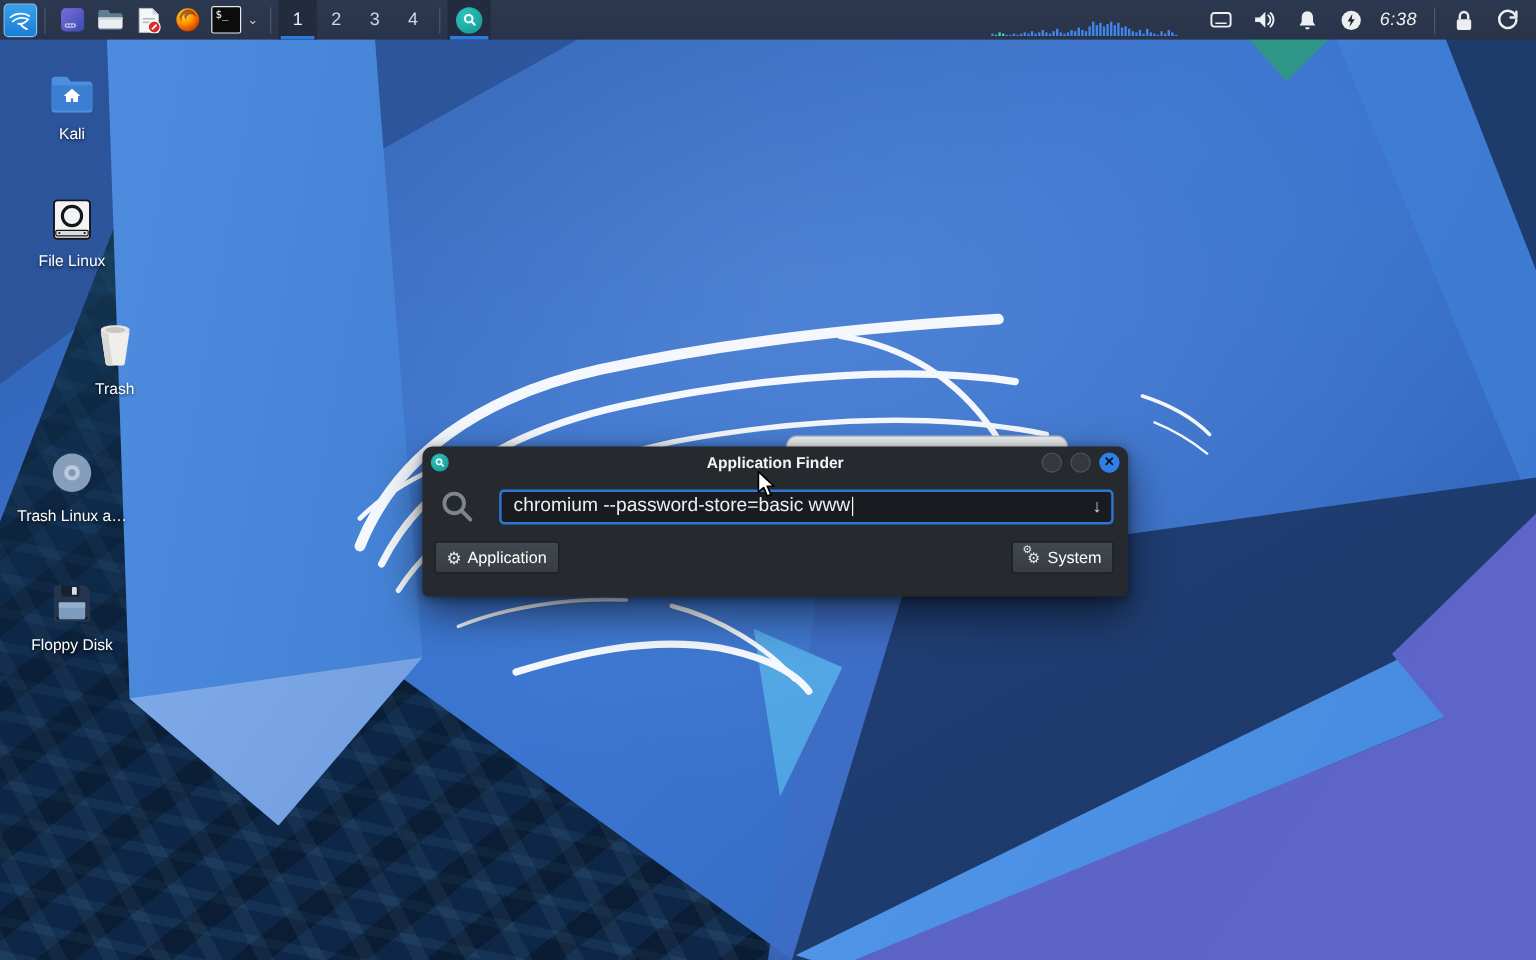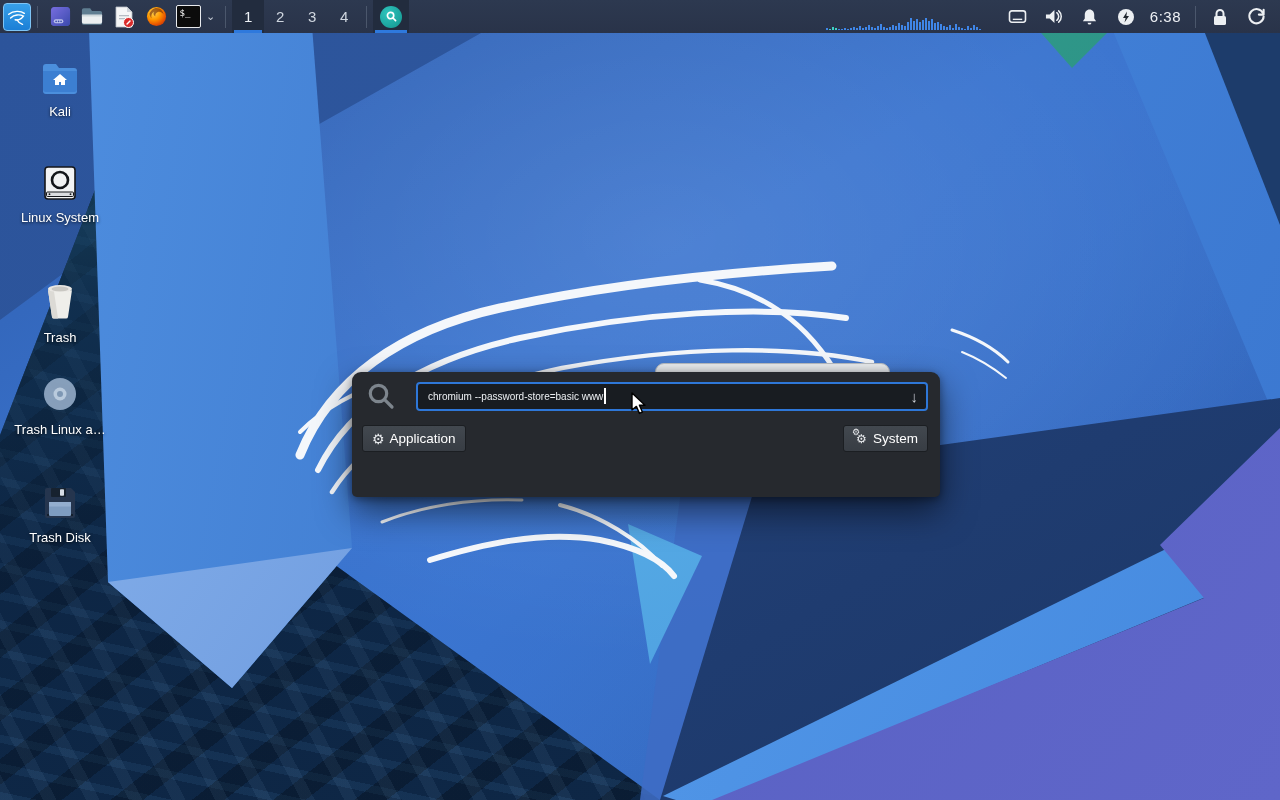--- a/index.html
+++ b/index.html
@@ -65,21 +65,21 @@
   .ws-btn.active::after, .finder-btn.active::after { content:""; position:absolute; left:2px; right:2px; bottom:0;
             height:3px; background:#2e79dd; }
   .finder-btn { width:36px; height:33px; display:flex; align-items:center; justify-content:center;
             position:relative; background:#222c3e; }
   .teal-circle { border-radius:50%; background:radial-gradient(circle at 35% 32%,#2fc4bc,#12948f);
             display:flex; align-items:center; justify-content:center; }
   .cpu-graph { display:flex; align-items:flex-end; gap:1px; height:26px; width:160px; margin-right:14px; }
   .cpu-graph .bar { width:2px; background:#3f86e8; }
   .cpu-graph .bar.teal { background:#3fd0c4; }
   .tray-icon { width:20px; height:20px; margin:0 8px; display:flex; align-items:center; justify-content:center; }
-  .clock { font-size:15px; color:#eef1f5; margin:0 8px 0 6px; letter-spacing:.5px; }
+  .clock { font-size:15px; color:#eef1f5; margin:0 8px 0 6px; letter-spacing:.5px;font-style:italic; }
 
   
   .desk-icon { position:absolute; width:104px; left:8px; display:flex; flex-direction:column;
                align-items:center; z-index:5; }
   .desk-icon .glyph { height:38px; display:flex; align-items:flex-end; justify-content:center; }
   .desk-icon .lbl { margin-top:10px; font-size:13px; color:#fff; text-shadow:0 1px 3px rgba(0,0,0,.75);
                     white-space:nowrap; }
 
   
   .ghost-win { position:absolute; left:655px; top:363px; width:235px; height:24px;
@@ -93,21 +93,21 @@
   .title { position:absolute; left:0; right:0; text-align:center; font-size:13px; font-weight:bold;
            color:#f2f4f6; }
   .tb-btns { margin-left:auto; display:flex; gap:7px; z-index:2; }
   .tb-circle { width:17px; height:17px; border-radius:50%; background:#34393f; border:1px solid #4d545c; }
   .tb-close { width:17px; height:17px; border-radius:50%; background:#2f7fe8; border:1px solid #2f7fe8;
               display:flex; align-items:center; justify-content:center; color:#10141a;
               font-size:11px; font-weight:bold; line-height:1; }
   .search-row { display:flex; align-items:center; padding:9px 12px 0 14px; }
   .entry { flex:1; margin-left:20px; height:29px; background:#181c21; border:2px solid #2e77d8;
            border-radius:4px; display:flex; align-items:center; padding:0 8px 0 10px; }
-  .entry-text { color:#eceff2; font-size:10px; white-space:nowrap; }
+  .entry-text { color:#eceff2; font-size:16px; white-space:nowrap; }
   .caret { width:1.5px; height:16px; background:#fff; margin-left:1px; }
   .entry-arrow { margin-left:auto; color:#c9ced4; font-size:15px; }
   .btn-row { display:flex; align-items:center; padding:14px 12px 0 10px; }
   .gtk-btn { height:27px; display:flex; align-items:center; gap:5px; padding:0 9px;
              background:linear-gradient(#42484f,#383d44); border:1px solid #1b1e22; border-radius:3px;
              color:#fff; font-size:13.5px; }
   .launch-btn { margin-left:auto; }
   .gear-glyph { font-size:14px; line-height:1; color:#e8eaed; }
   .dual-gear { position:relative; width:15px; height:15px; }
   .dual-gear .g1 { position:absolute; left:-1px; top:-4px; font-size:9px; color:#e8eaed; }
@@ -346,24 +346,24 @@
 <div class="desk-icon" style="top:162px;">
   <div class="glyph">
     <svg width="36" height="34" viewBox="0 0 36 34">
       <rect x="3" y="1" width="30" height="32" rx="3" fill="#f2f3f4" stroke="#14161a" stroke-width="1.6"></rect>
       <circle cx="18" cy="14" r="8" fill="none" stroke="#14161a" stroke-width="2.6"></circle>
       <rect x="4.5" y="26" width="27" height="4.5" rx="1" fill="#dadcdf" stroke="#14161a" stroke-width="1"></rect>
       <circle cx="7.5" cy="28.2" r=".9" fill="#14161a"></circle>
         <circle cx="28.5" cy="28.2" r=".9" fill="#14161a"></circle>
     </svg>
   </div>
-  <div class="lbl">Linux System</div>
-</div>
-
-<div class="desk-icon" style="top:282px;">
+  <div class="lbl">File Linux</div>
+</div>
+
+<div class="desk-icon" style="top:268px;align-items:flex-end;">
   <div class="glyph">
     <svg width="32" height="36" viewBox="0 0 32 36">
       <ellipse cx="16" cy="5" rx="12" ry="4" fill="#e9e7e3"></ellipse>
       <ellipse cx="16" cy="5" rx="8.5" ry="2.4" fill="#c9c7c2"></ellipse>
       <path d="M4,6 L8,33 a2,2 0 0 0 2,1.6 h12 a2,2 0 0 0 2,-1.6 L28,6 C25,8.4 7,8.4 4,6 Z" fill="#efeeea"></path>
       <path d="M4,6 L8,33 a2,2 0 0 0 2,1.6 h4 L10,7.6 C7.6,7.2 5.4,6.7 4,6 Z" fill="#dcdad5"></path>
     </svg>
   </div>
   <div class="lbl">Trash</div>
 </div>
@@ -384,26 +384,42 @@
     <svg width="34" height="34" viewBox="0 0 34 34">
       <path d="M2,4 a2,2 0 0 1 2,-2 h24 l4,4 v24 a2,2 0 0 1 -2,2 h-26 a2,2 0 0 1 -2,-2 z" fill="#25354e"></path>
       <rect x="8" y="2" width="15" height="9" rx="1" fill="#17222f"></rect>
       <rect x="17" y="3.2" width="4" height="6.5" rx=".8" fill="#d7dde6"></rect>
       <rect x="6" y="16" width="22" height="14" rx="1.5" fill="#7e9cc0"></rect>
       <rect x="6" y="16" width="22" height="4.5" fill="#93aecf"></rect>
       <circle cx="5" cy="29" r="1" fill="#0f1822"></circle>
         <circle cx="29" cy="29" r="1" fill="#0f1822"></circle>
     </svg>
   </div>
-  <div class="lbl">Trash Disk</div>
+  <div class="lbl">Floppy Disk</div>
 </div>
 
 <div class="ghost-win"></div>
 
 <div class="dialog">
+  <div class="titlebar">
+    <div class="teal-circle" style="width:15px;height:15px;">
+      <svg width="9" height="9" viewBox="0 0 14 14">
+          <g fill="none" stroke="#fff" stroke-width="2" stroke-linecap="round">
+        <circle cx="6" cy="6" r="3.4"></circle>
+            <path d="M8.6,8.6 L11.4,11.4"></path>
+          </g>
+        </svg>
+    </div>
+    <div class="title">Application Finder</div>
+    <div class="tb-btns">
+      <div class="tb-circle"></div>
+      <div class="tb-circle"></div>
+      <div class="tb-close">✕</div>
+    </div>
+  </div>
 
   <div class="search-row">
     <svg width="30" height="30" viewBox="0 0 30 30">
       <g fill="none" stroke="#7d858d" stroke-width="3.2" stroke-linecap="round">
         <circle cx="12.5" cy="12.5" r="8.2"></circle>
           <path d="M18.6,18.6 L26,26"></path>
       </g>
     </svg>
     <div class="entry">
       <span class="entry-text">chromium --password-store=basic www</span>

